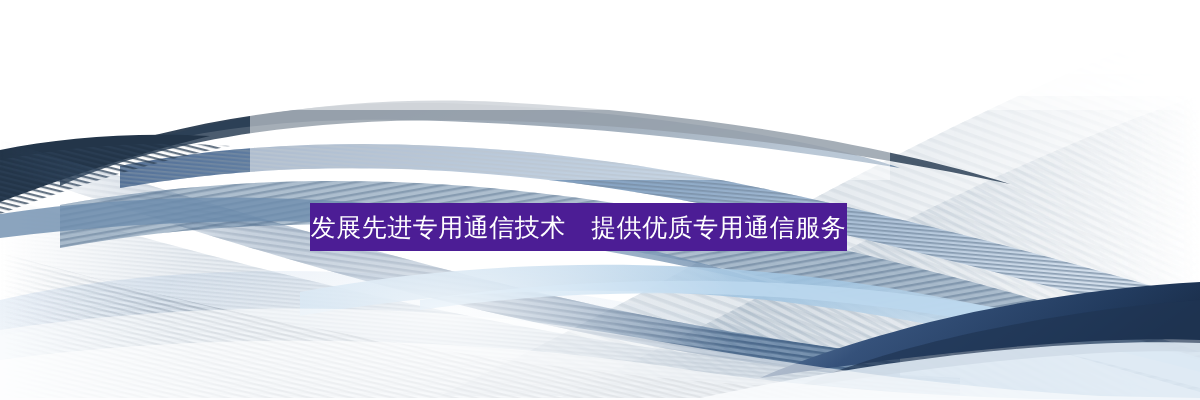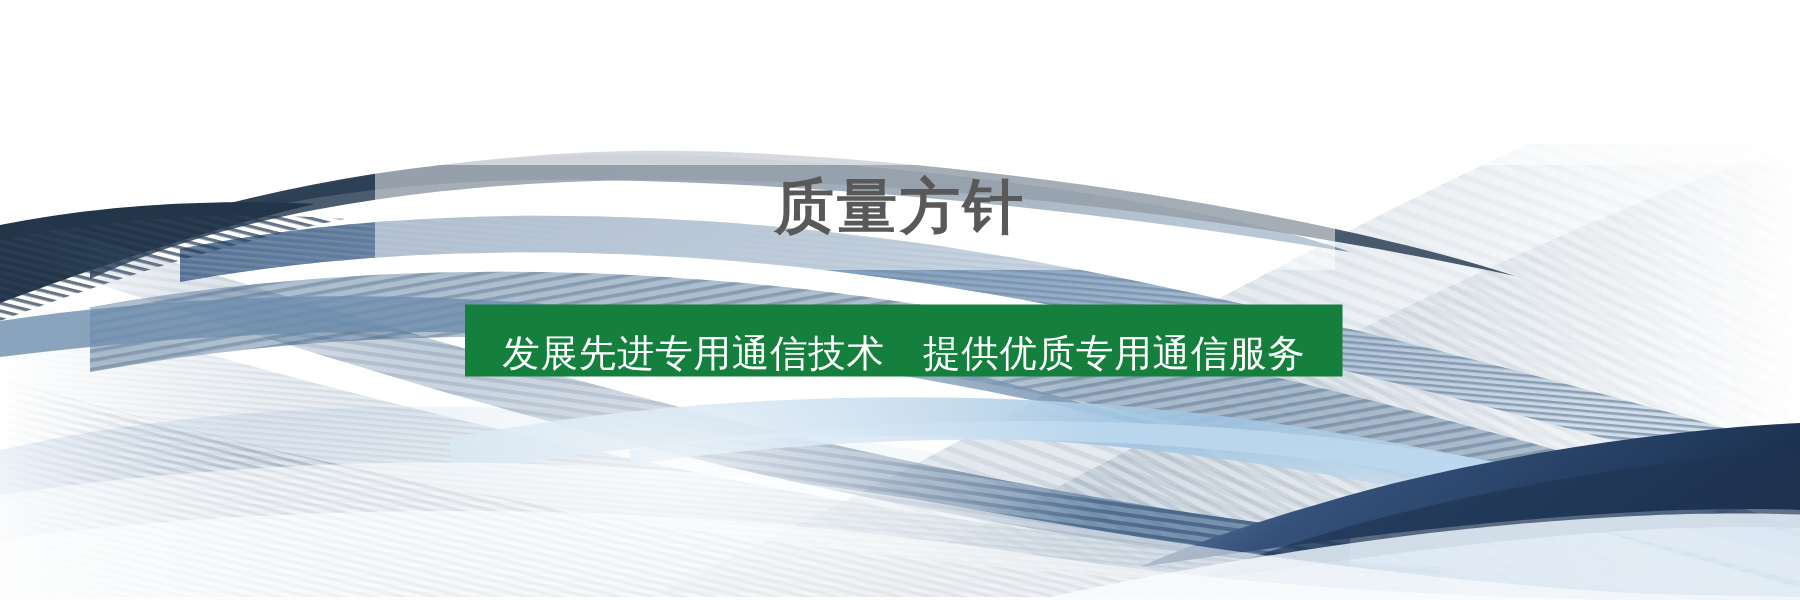--- a/index.html
+++ b/index.html
@@ -41,25 +41,25 @@
     line-height: 48px;
     white-space: nowrap;
     z-index: 5;
   }
 
   
   #subtitle-bar {
     position: absolute;
     left: 310px;
     top: 203px;
-    width: 585px;
+    width: 537px;
     height: 48px;
-    background: #15803d;
+    background: #4c1d95;
     display: flex;
-    align-items: flex-end;
+    align-items: center;
     justify-content: center;
     z-index: 5;
   }
   #subtitle-text {
     color: #ffffff;
     font-size: 25px;
     font-weight: normal;
     letter-spacing: 0.5px;
     line-height: 30px;
     white-space: pre;
@@ -243,19 +243,18 @@
 
     <ellipse cx="500" cy="300" rx="330" ry="120" fill="url(#glowCenter)" opacity="0.75"></ellipse>
     <path d="M0,330 C200,300 430,300 640,338 C800,366 950,388 1100,396 L1200,398 L1200,400 L0,400 Z" fill="#ffffff" opacity="0.55"></path>
     <path d="M0,360 C220,330 470,336 690,370 C840,392 980,399 1100,400 L0,400 Z" fill="#ffffff" opacity="0.6"></path>
 
     <rect x="0" y="0" width="1200" height="96" fill="#ffffff" mask="url(#mFadeDown)" opacity="0.9"></rect>
     <rect x="0" y="0" width="1200" height="110" fill="#ffffff" opacity="0.55"></rect>
     <rect x="250" y="0" width="640" height="180" fill="#ffffff" opacity="0.5"></rect>
   </svg>
 
-  <div id="title">质量方针</div>
 
   <div id="subtitle-bar">
     <span id="subtitle-text">发展先进专用通信技术　提供优质专用通信服务</span>
   </div>
 
 </div>
 
 </body></html>

